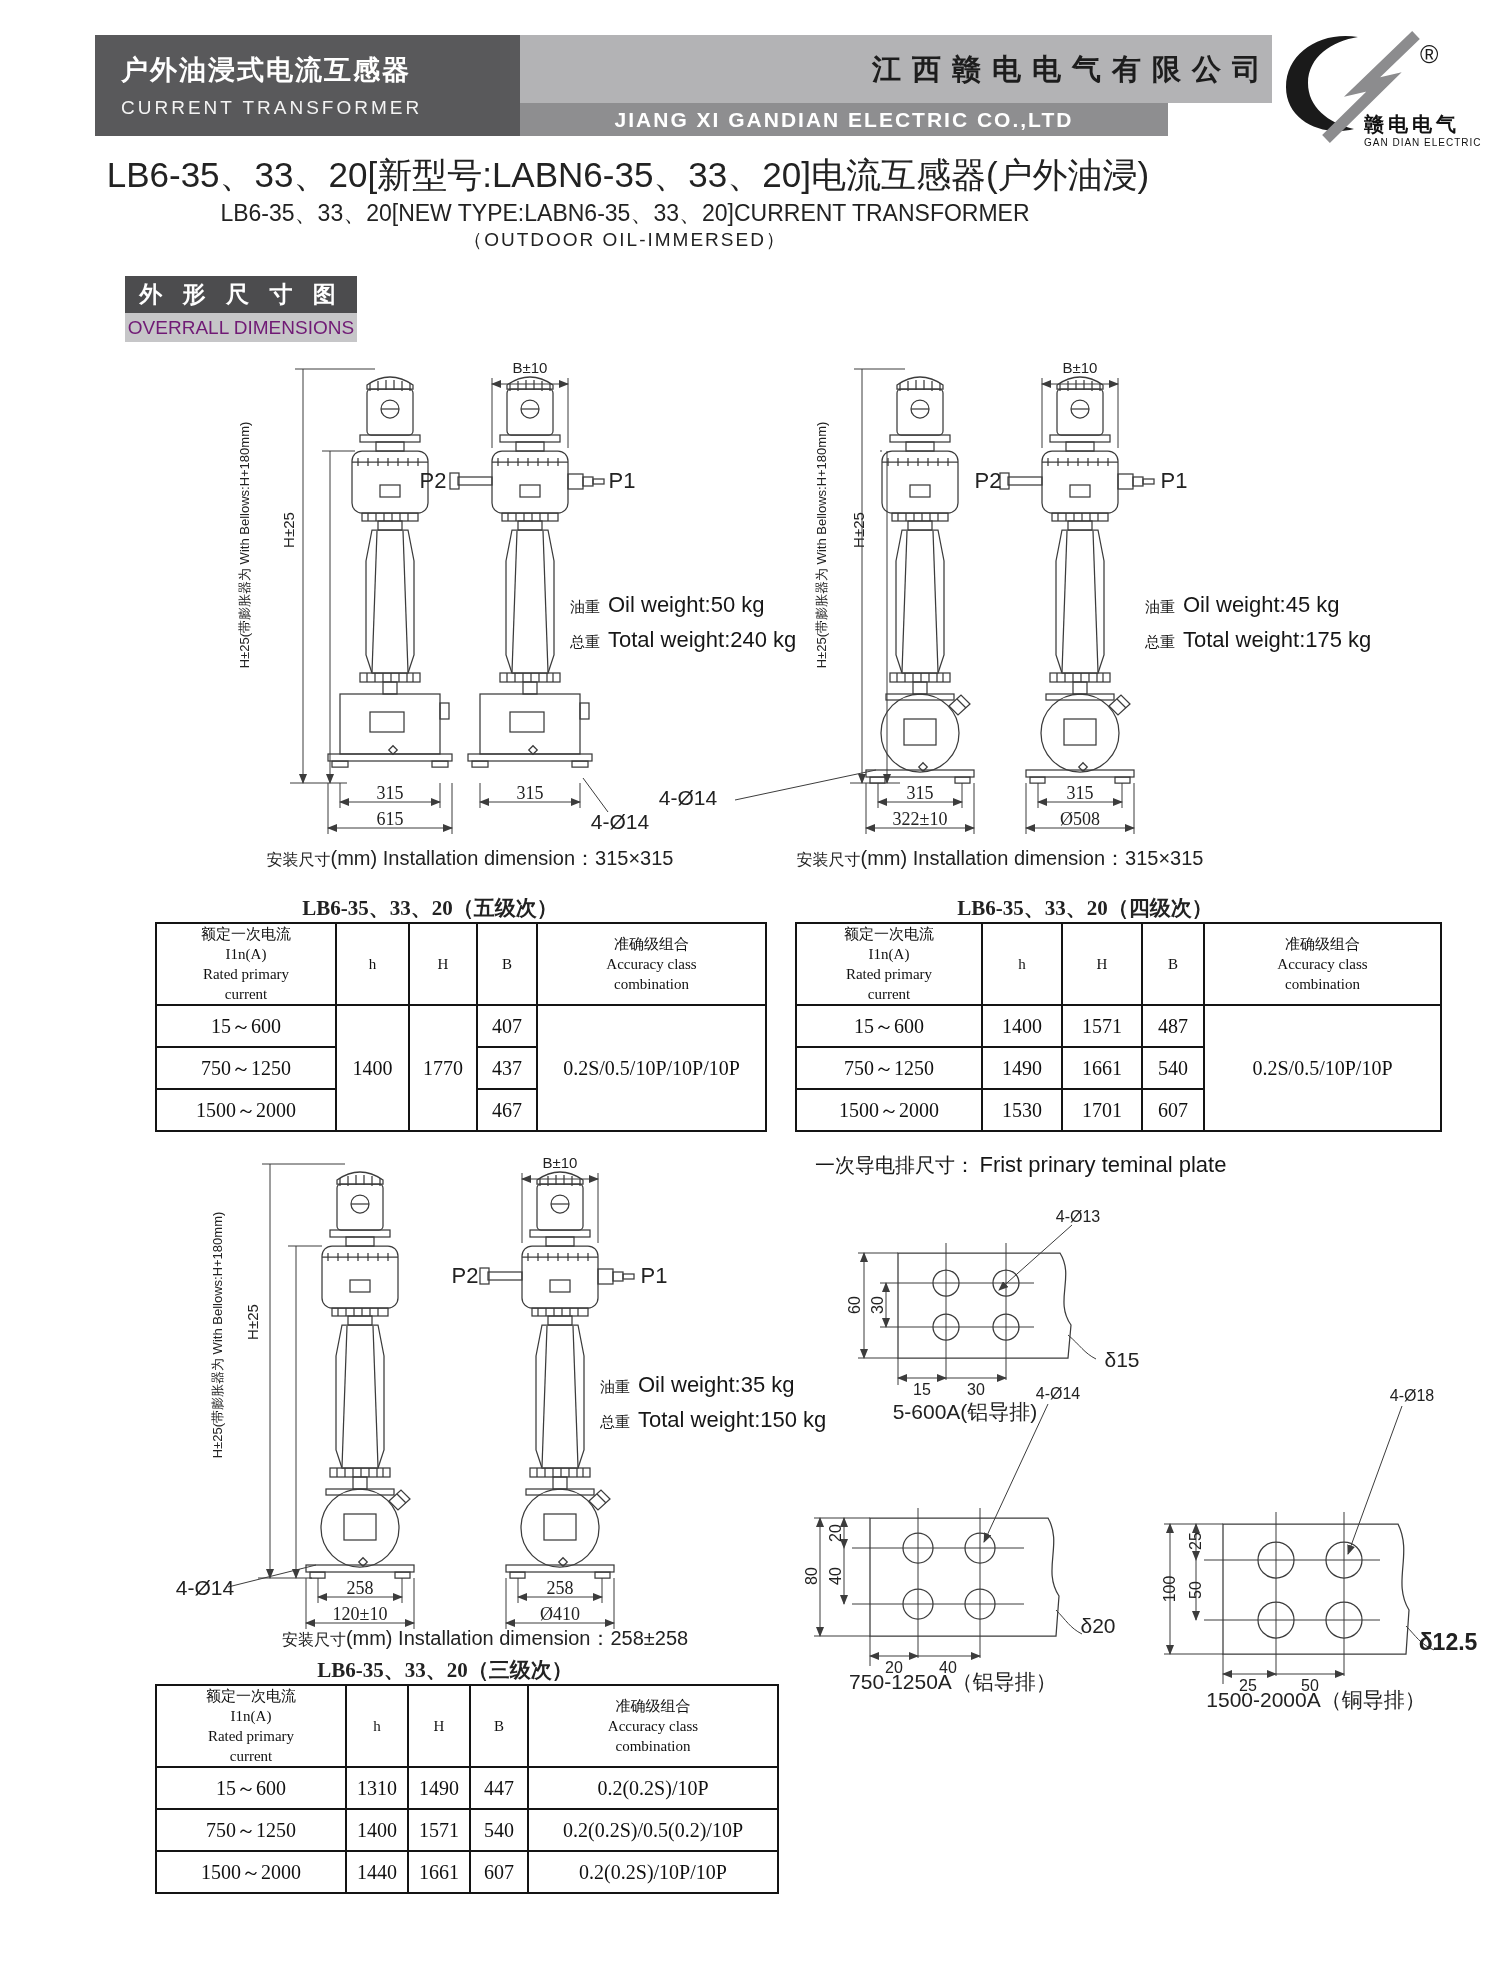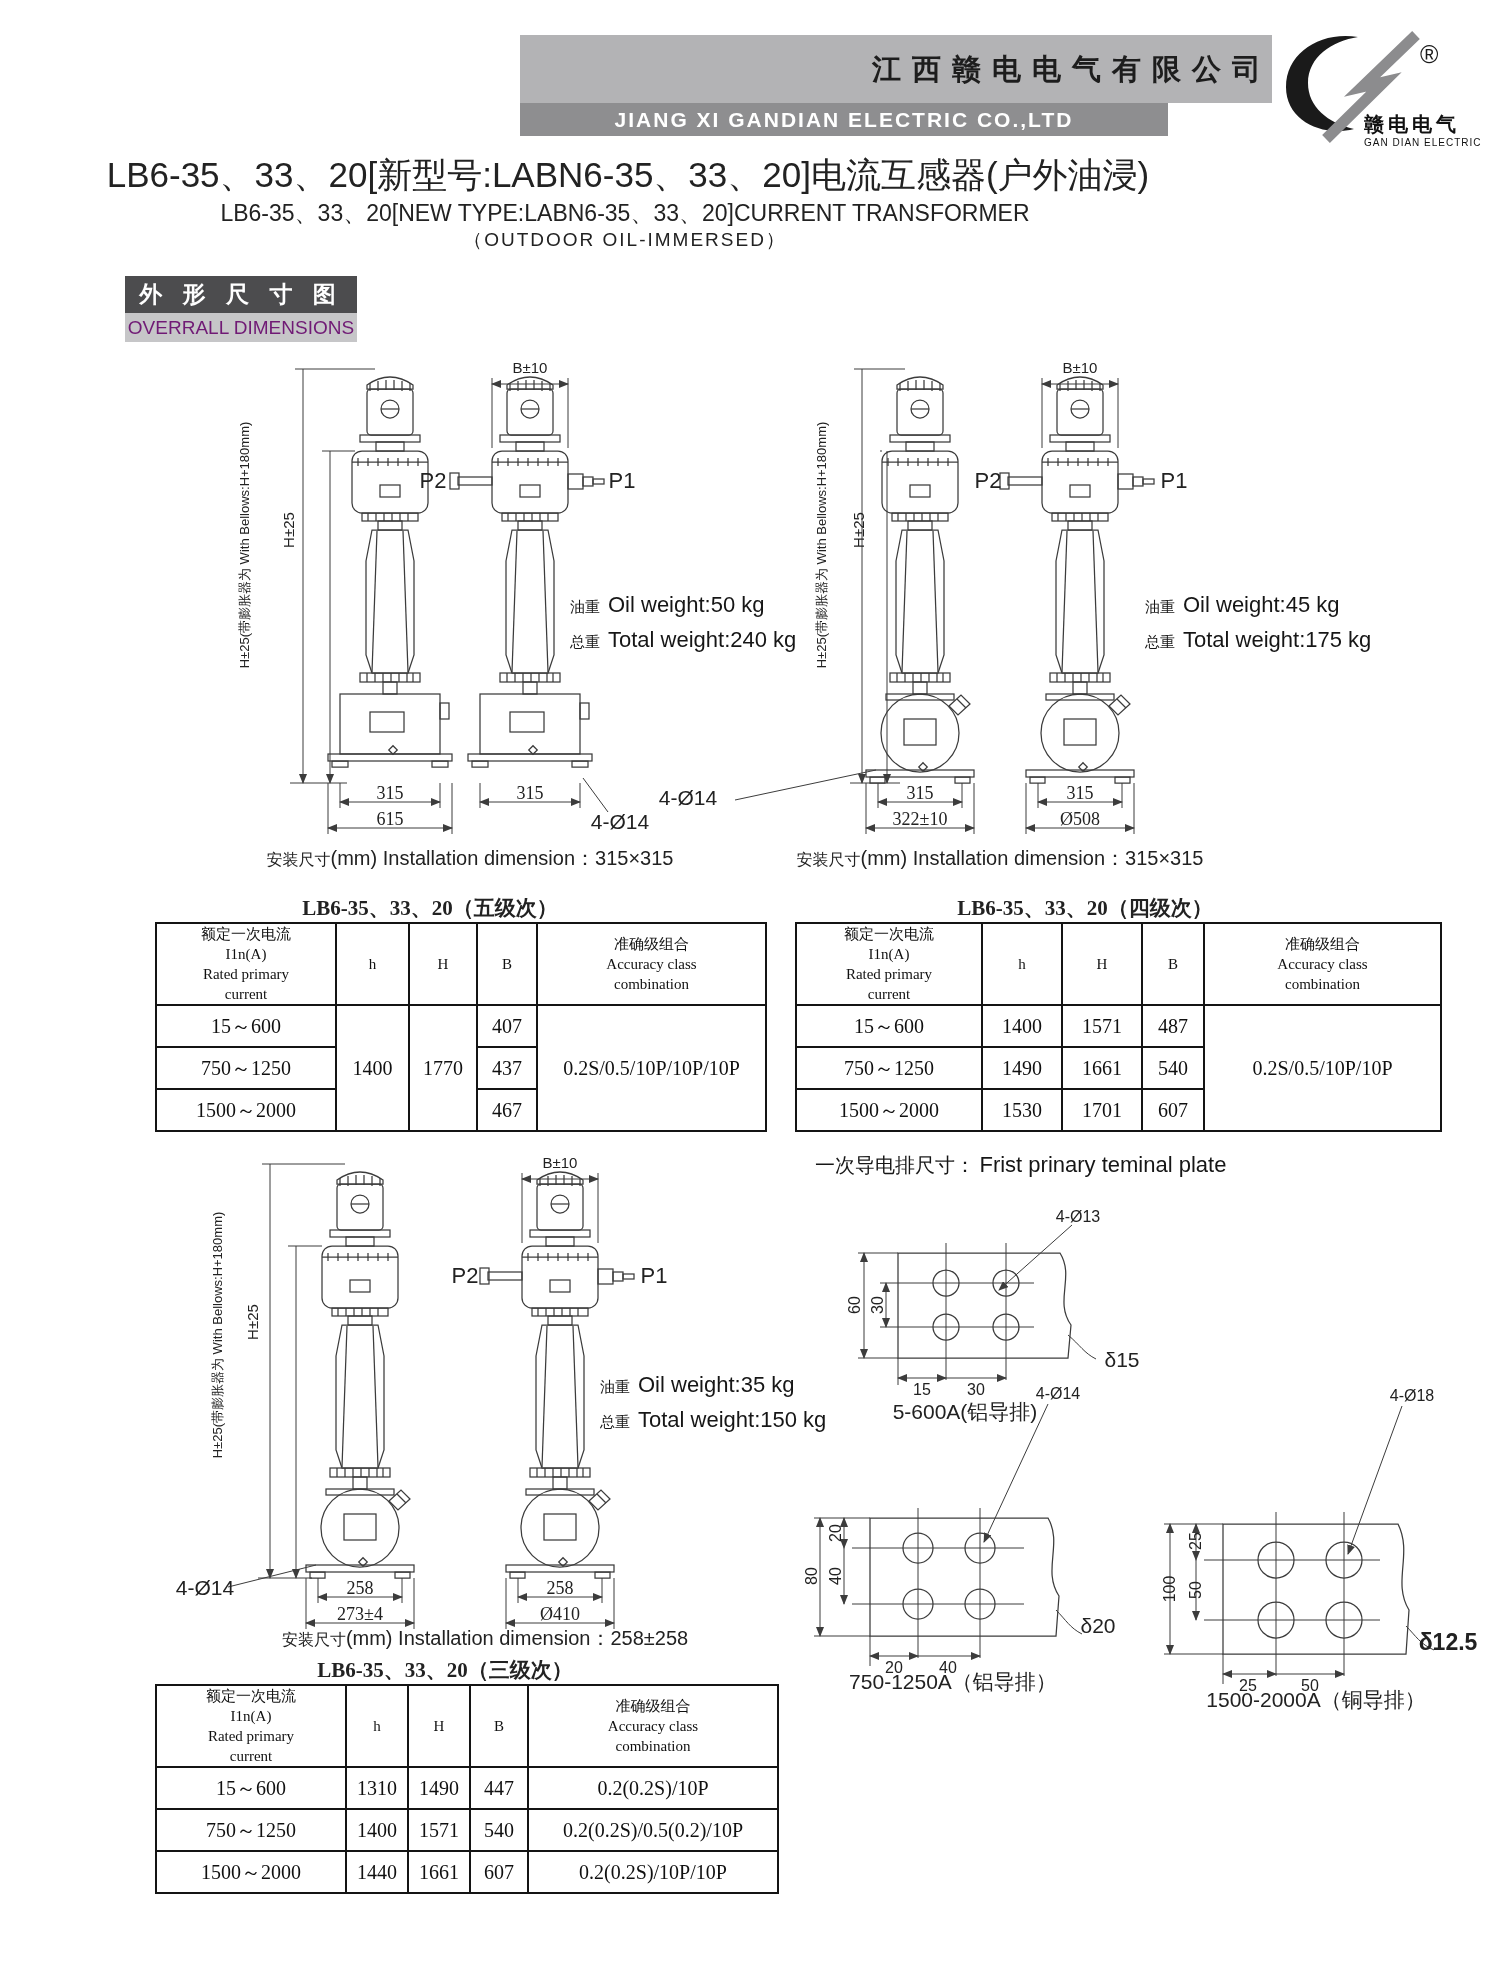--- a/index.html
+++ b/index.html
@@ -110,20 +110,24 @@
       <g id="arms">
         <rect x="8" y="112" width="34" height="8"></rect>
         <rect x="0" y="108" width="9" height="16"></rect>
         <rect x="118" y="109" width="15" height="15"></rect>
         <rect x="133" y="112" width="10" height="9"></rect>
         <rect x="143" y="114" width="11" height="5"></rect>
       </g>
     </defs>
   </svg>
 
+  <div class="abs hdr-left">
+    <div class="l1">户外油浸式电流互感器</div>
+    <div class="l2">CURRENT TRANSFORMER</div>
+  </div>
   <div class="abs hdr-mid-top">江西赣电电气有限公司</div>
   <div class="abs hdr-mid-bot">JIANG XI GANDIAN ELECTRIC CO.,LTD</div>
 
   <svg class="abs" style="left:1270px;top:25px" width="230" height="125">
     <g>
       <path d="M88,12 C50,6 16,28 16,62 C16,96 52,112 84,104 C58,98 38,82 38,58 C38,32 62,16 88,12 Z" fill="#1a1a1a" stroke="none"></path>
       <path d="M146,10 L92,62 L114,57 L56,114" stroke="#8c8c8e" stroke-width="11" fill="none"></path>
     </g>
     <text x="150" y="38" font-size="25" fill="#1a1a1a">®</text>
     <text x="94" y="106" font-size="20" font-weight="bold" letter-spacing="4" fill="#111">赣电电气</text>
@@ -343,21 +347,21 @@
   <div class="lab plab" style="left:465px;top:1276px">P2</div>
   <div class="lab plab" style="left:654px;top:1276px">P1</div>
   <div class="vlab bellows-lab" style="left:218px;top:1335px">H±25(带膨胀器为 With Bellows:H+180mm)</div>
   <div class="vlab h25-lab" style="left:252px;top:1322px">H±25</div>
   <div class="abs" style="left:600px;top:1372px">
     <div class="wrow"><span class="wcn">油重</span><span class="wen">Oil weight:35 kg</span></div>
     <div class="wrow"><span class="wcn">总重</span><span class="wen">Total weight:150 kg</span></div>
   </div>
   <div class="lab hole-lab" style="left:205px;top:1588px">4-Ø14</div>
   <div class="lab dimlab" style="left:360px;top:1588px">258</div>
-  <div class="lab dimlab" style="left:360px;top:1614px">273±4</div>
+  <div class="lab dimlab" style="left:360px;top:1614px">120±10</div>
   <div class="lab dimlab" style="left:560px;top:1588px">258</div>
   <div class="lab dimlab" style="left:560px;top:1614px">Ø410</div>
   <div class="lab" style="left:485px;top:1638px">
     <span class="cap-cn">安装尺寸</span><span class="cap-en">(mm) Installation dimension：258±258</span>
   </div>
 
   <div class="abs" style="left:815px;top:1152px;white-space:nowrap">
     <span class="tp-title-cn">一次导电排尺寸：</span>
     <span class="tp-title-en">Frist prinary teminal plate</span>
   </div>

